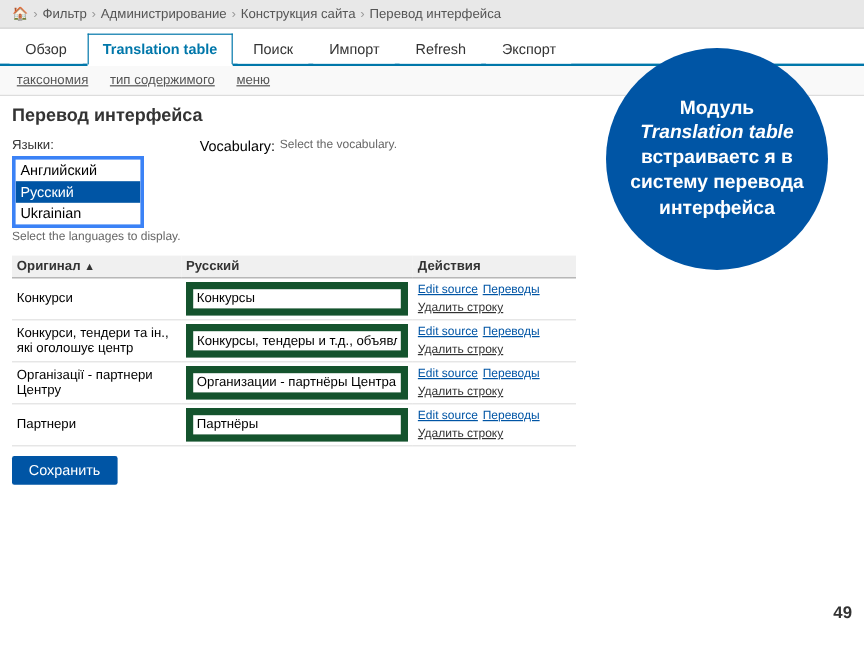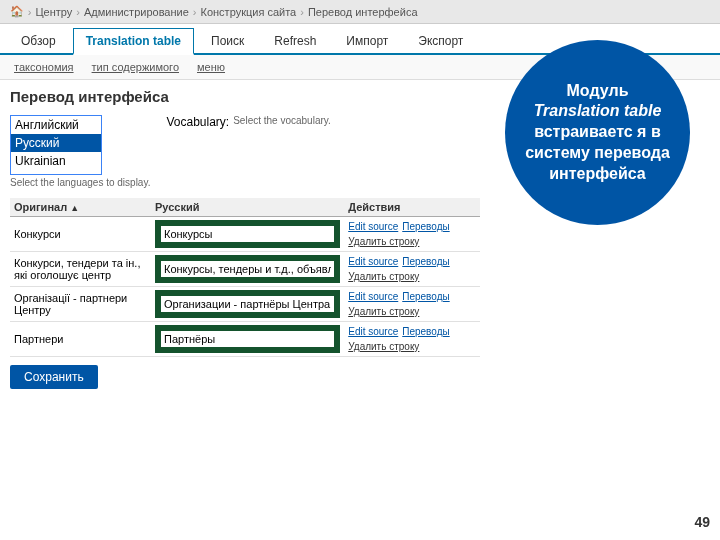--- a/index.html
+++ b/index.html
@@ -78,22 +78,22 @@
       gap: 16px;
       margin-bottom: 10px;
     }
     .filter-group label {
       display: block;
       font-size: 11px;
       margin-bottom: 3px;
       color: #333;
     }
     .lang-list {
-      border: 1px solid #3b82f6;
-      width: 92px;
+      border: 3px solid #3b82f6;
+      width: 110px;
       height: 60px;
       overflow-y: auto;
       font-size: 12px;
     }
     .lang-item {
       padding: 2px 4px;
       cursor: pointer;
     }
     .lang-item.selected {
       background: #0055a5;
@@ -209,21 +209,21 @@
       line-height: 1.3;
       padding: 20px;
     }
     .info-circle em {
       font-style: italic;
     }
 
     
     .page-num {
       position: absolute;
-      bottom: 10px;
+      bottom: 22px;
       right: 10px;
       font-size: 14px;
       color: #333;
       font-weight: bold;
     }
 
     .sort-arrow {
       font-size: 9px;
     }
 
@@ -234,52 +234,53 @@
     .left-panel {
       flex: 1;
     }
   </style>
 </head>
 <body>
 
 <div class="breadcrumb">
   <span>🏠</span>
   <span class="breadcrumb-sep">›</span>
-  <span>Центру</span>
+  <span>Фильтр</span>
   <span class="breadcrumb-sep">›</span>
   <span>Администрирование</span>
   <span class="breadcrumb-sep">›</span>
   <span>Конструкция сайта</span>
   <span class="breadcrumb-sep">›</span>
   <span>Перевод интерфейса</span>
 </div>
 
 <div class="nav-tabs">
   <div class="nav-tab">Обзор</div>
   <div class="nav-tab active">Translation table</div>
   <div class="nav-tab">Поиск</div>
+  <div class="nav-tab">Импорт</div>
   <div class="nav-tab">Refresh</div>
-  <div class="nav-tab">Импорт</div>
   <div class="nav-tab">Экспорт</div>
 </div>
 
 <div class="sub-tabs">
   <span class="sub-tab">таксономия</span>
   <span class="sub-tab">тип содержимого</span>
   <span class="sub-tab">меню</span>
 </div>
 
 <div class="layout">
   <div class="left-panel">
     <div class="main-content">
       <div class="page-title">Перевод интерфейса</div>
 
       
       <div class="filter-row">
         <div class="filter-group">
+          <label>Языки:</label>
           <div class="lang-list">
             <div class="lang-item">Английский</div>
             <div class="lang-item selected">Русский</div>
             <div class="lang-item">Ukrainian</div>
           </div>
           <div style="font-size:10px;color:#666;margin-top:2px;">Select the languages to display.</div>
         </div>
         <div class="vocab-group">
           <label>Vocabulary:</label>
           <div class="vocab-hint">Select the vocabulary.</div>

